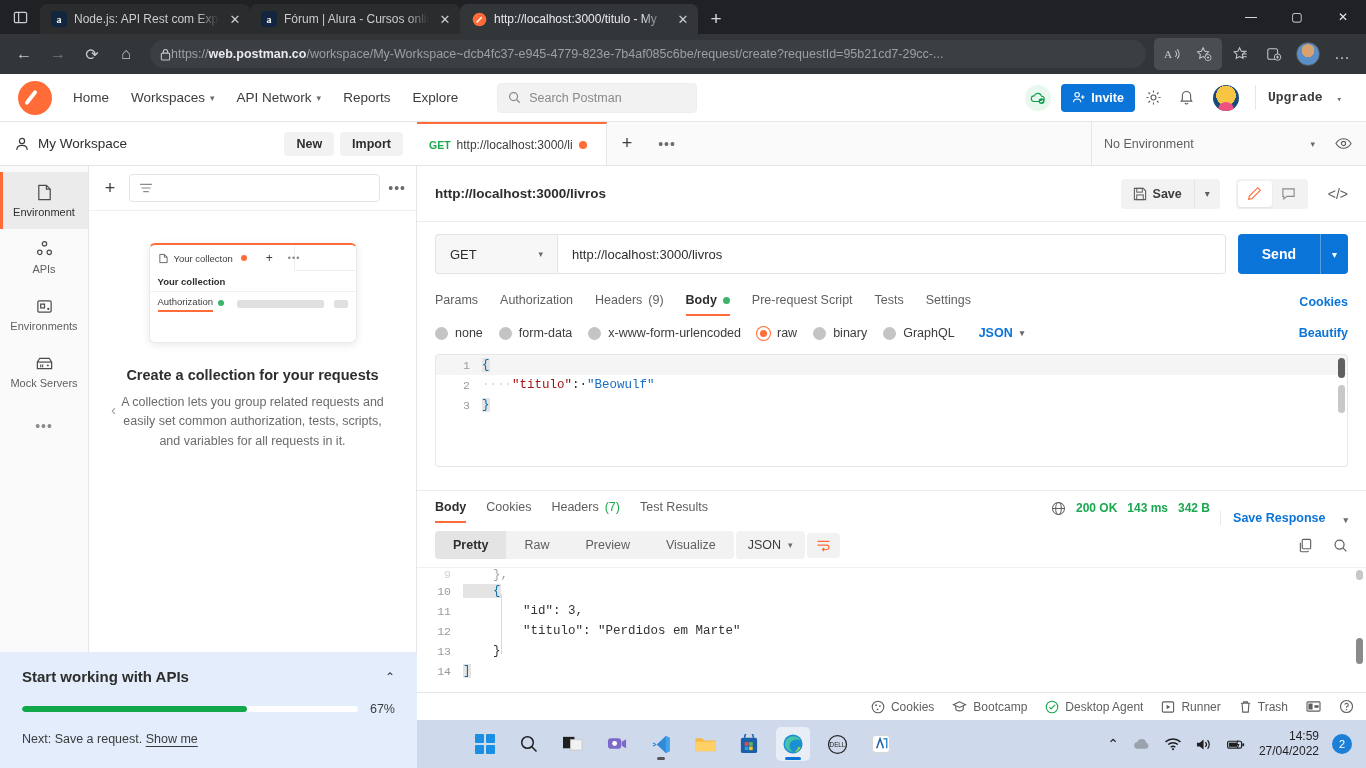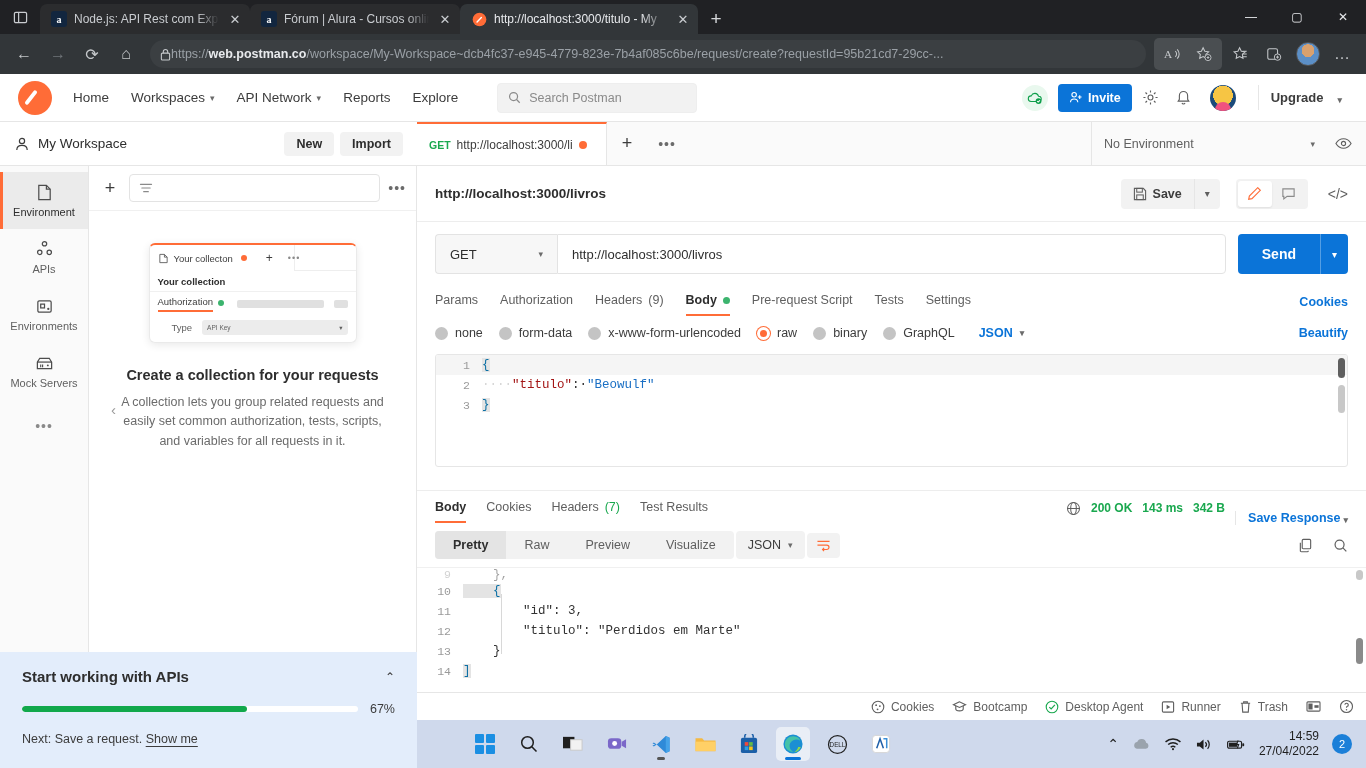--- a/index.html
+++ b/index.html
@@ -109,21 +109,21 @@
   }
   .hdr-ico { color: #5f5f5f; font-size: 15px; width: 24px; text-align: center; }
   .avatar-pm {
     width: 26px; height: 26px; border-radius: 50%;
     background: radial-gradient(circle at 50% 40%, #f6c544 0 48%, #1b4a7a 49% 100%);
     position: relative; overflow: hidden;
   }
   .avatar-pm::after { content:""; position:absolute; left:5px; bottom:0; width:16px; height:9px; background:#f0527f; border-radius: 8px 8px 0 0;}
   .upgrade {
     font-size: 13px; color: #3c3c3c; font-weight: 600; padding: 5px 12px;
-    border-left: 1px solid #e6e6e6; margin-left: 12px; display:flex; align-items:flex-end; gap:14px;
+    border-left: 1px solid #e6e6e6; margin-left: 6px; display:flex; align-items:flex-end; gap:14px;font-family:Liberation Mono, monospace;
   }
 
   
   .ws-bar {
     position: absolute; top: 122px; left: 0; width: 417px; height: 44px;
     background: #fff; border-bottom: 1px solid #e6e6e6;
     display: flex; align-items: center; padding: 0 14px; gap: 8px;
   }
   .ws-name { font-size: 13.5px; color: #2e2e2e; font-weight: 500; }
   .ws-btn {
@@ -298,21 +298,21 @@
 
   
   .resp-area {
     position: absolute; top: 490px; left: 417px; width: 949px; height: 202px;
     background: #fff; border-top: 1px solid #ededed;
   }
   .resp-tabs { display: flex; align-items: center; padding: 0 18px; height: 34px; gap: 20px; }
   .resp-meta { margin-left: auto; display: flex; align-items: center; gap: 10px; font-size: 12px; }
   .globe-ico { color: #5f5f5f; font-size: 14px; }
   .m-green { color: #1aa84f; font-weight: 600; }
-  .save-resp { color: #0b74d8; font-weight: 600; font-size: 12.5px; border-left: 1px solid #e6e6e6; padding-left: 12px; display:flex;align-items:flex-end;gap:3px;margin-top:20px;}
+  .save-resp { color: #0b74d8; font-weight: 600; font-size: 12.5px; border-left: 1px solid #e6e6e6; padding-left: 12px; display:flex;align-items:flex-end;gap:18px;margin-top:20px;}
 
   .resp-toolbar { display: flex; align-items: center; padding: 0 18px; margin-top: 6px; gap: 2px; }
   .seg-group { display: flex; background: #f2f2f2; border-radius: 4px; overflow: hidden; }
   .seg { padding: 7px 18px; font-size: 12.5px; color: #5f5f5f; }
   .seg.on { background: #e4e4e4; color: #2e2e2e; font-weight: 600;}
   .resp-json-sel { display: flex; align-items: center; gap: 7px; background: #f2f2f2; border-radius: 4px; padding: 7px 12px; font-size: 12.5px; color: #3c3c3c; }
   .wrap-ico { background: #f2f2f2; border-radius: 4px; padding: 6px 9px; color: #ff6c37; font-size: 13px; }
   .resp-right-icos { margin-left: auto; display: flex; gap: 20px; color: #5f5f5f; font-size: 14px; }
 
   .resp-body { position: relative; margin-top: 8px; height: 112px; overflow: hidden; border-top: 1px solid #f0f0f0;}
@@ -616,27 +616,20 @@
         <span class="ic-plus" style="position:relative;z-index:2;">+</span>
         <span class="ic-dots" style="position:relative;z-index:2;">•••</span>
       </div>
       <div class="illus-title">Your collection</div>
       <div class="illus-auth">
         <span class="lbl">Authorization</span>
         <span class="gdot"></span>
         <span class="bar1"></span>
           <span class="bar2"></span>
       </div>
-      <div class="illus-type">
-        <span class="tl">Type</span>
-        <span class="tsel">
-            <span>API Key</span>
-            <span>▾</span>
-          </span>
-      </div>
     </div>
     <div class="panel-collapse">‹</div>
 
     <div class="empty-h">Create a collection for your requests</div>
     <div class="empty-p">A collection lets you group related requests and easily set common authorization, tests, scripts, and variables for all requests in it.</div>
   </div>
 </div>
 
 <div class="apis-card">
   <div class="apis-head">

